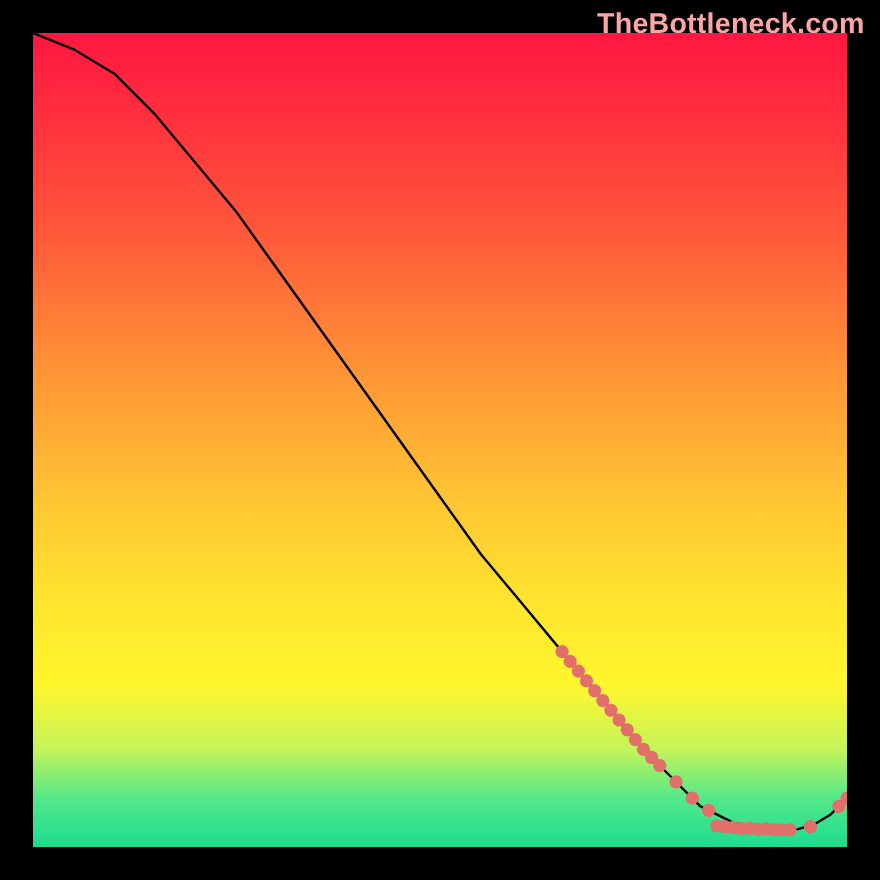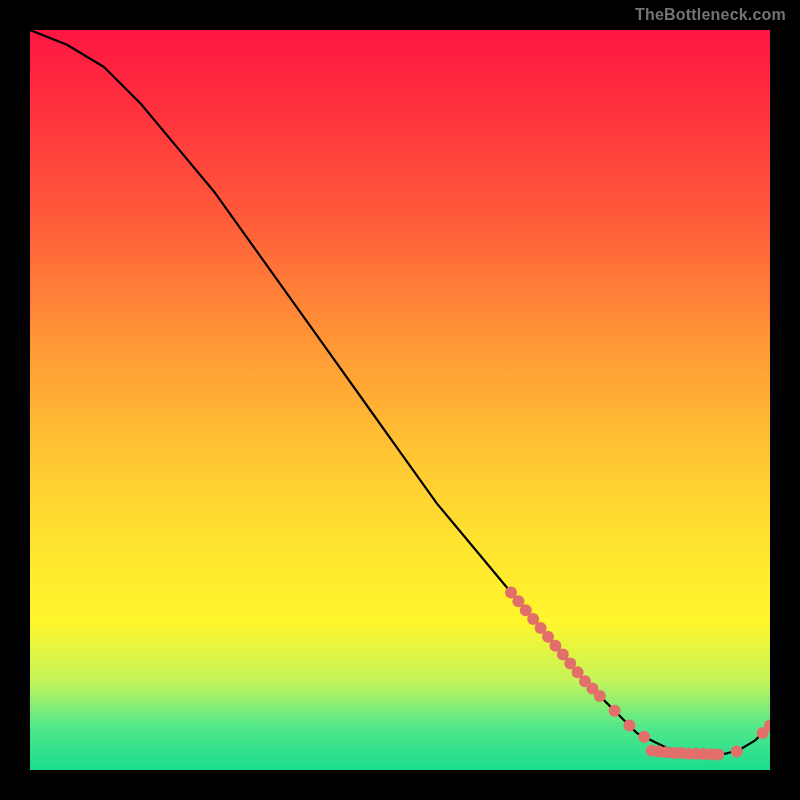--- a/index.html
+++ b/index.html
@@ -33,23 +33,23 @@
       #c4f45a 88%,
       #54e889 94%,
       #1bdc8f 100%
     );
   }
   .watermark {
     position: absolute;
     top: 6px;
     right: 14px;
     font-family: Arial, Helvetica, sans-serif;
-    font-size: 16px;
+    font-size: 26px;
     font-weight: 600;
-    color: #737373;
+    color: #fca5a5;
     letter-spacing: 0.2px;
     user-select: none;
   }
   svg.overlay {
     position: absolute;
     inset: 0;
     width: 100%;
     height: 100%;
   }
 </style>

